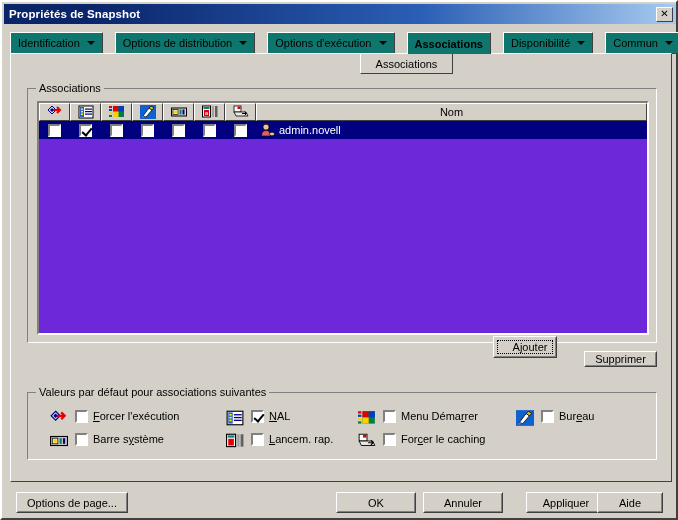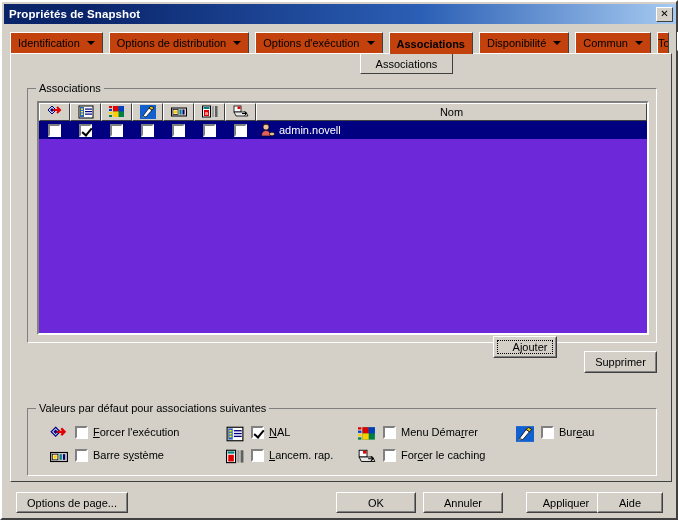--- a/index.html
+++ b/index.html
@@ -44,27 +44,27 @@
     font-family: "Liberation Sans", sans-serif;
   }
   
   .tabstrip {
     position: absolute; left: 8px; top: 30px;
     width: 662px; height: 22px;
     display: flex; align-items: flex-start;
   }
   .tab {
     height: 22px;
-    background: #c2410c;
+    background: #0f766e;
     border-left: 1px solid #ffffff;
     border-top: 1px solid #ffffff;
     border-right: 1px solid #404040;
     border-bottom: 1px solid #404040;
     display: flex; align-items: center; justify-content: center;
-    padding: 0 7px; margin-right: 6px;
+    padding: 0 7px; margin-right: 12px;
     font-size: 11px; color: #000; white-space: nowrap;
     position: relative;
   }
   .tab .caret {
     display: inline-block; margin-left: 7px;
     width: 0; height: 0;
     border-left: 4px solid transparent;
     border-right: 4px solid transparent;
     border-top: 4px solid #000;
   }
@@ -124,21 +124,21 @@
     border-right: 1px solid #ffffff;
     border-bottom: 1px solid #ffffff;
     pointer-events: none;
   }
   .gb-label {
     position: absolute; top: -7px; left: 8px;
     background: #d4d0c8; padding: 0 3px;
     font-size: 11px; color: #000; z-index: 2;
   }
   #gb-assoc { left: 16px; top: 34px; width: 630px; height: 255px; }
-  #gb-defaults { left: 16px; top: 354px; width: 630px; height: 68px; }
+  #gb-defaults { left: 16px; top: 338px; width: 630px; height: 68px; }
 
   
   .listwrap {
     position: absolute; left: 9px; top: 12px;
     width: 612px; height: 234px;
     background: #6d28d9;
     border-left: 2px solid #808080;
     border-top: 2px solid #808080;
     border-right: 2px solid #ffffff;
     border-bottom: 2px solid #ffffff;
@@ -204,21 +204,21 @@
     border-top: 1px solid #d4d0c8;
     border-right: 1px solid #808080;
     border-bottom: 1px solid #808080;
   }
   .btn.focused::after {
     content: ""; position: absolute;
     left: 3px; top: 3px; right: 3px; bottom: 3px;
     border: 1px dotted #000;
   }
   #btn-ajouter { left: 482px; top: 282px; width: 64px; height: 22px; padding-left: 10px; }
-  #btn-supprimer { left: 573px; top: 297px; width: 73px; height: 22px; }
+  #btn-supprimer { left: 573px; top: 297px; width: 73px; height: 16px; }
   .opt { display: flex; align-items: flex-start; position: absolute; }
   .opt .ico { width: 18px; height: 16px; margin-right: 7px; flex: none; }
   .opt .cb { margin-right: 5px; }
   .opt .lbl { font-size: 11px; color: #000; white-space: nowrap; }
   u { text-decoration: underline; }
   #btn-options { left: 14px; top: 490px; width: 112px; height: 21px; }
   #btn-ok      { left: 334px; top: 490px; width: 80px; height: 21px; }
   #btn-annuler { left: 421px; top: 490px; width: 80px; height: 21px; }
   #btn-appliquer { left: 508px; top: 490px; width: 80px; height: 21px; margin-left: 16px; }
   #btn-aide    { left: 595px; top: 490px; width: 66px; height: 21px; }

